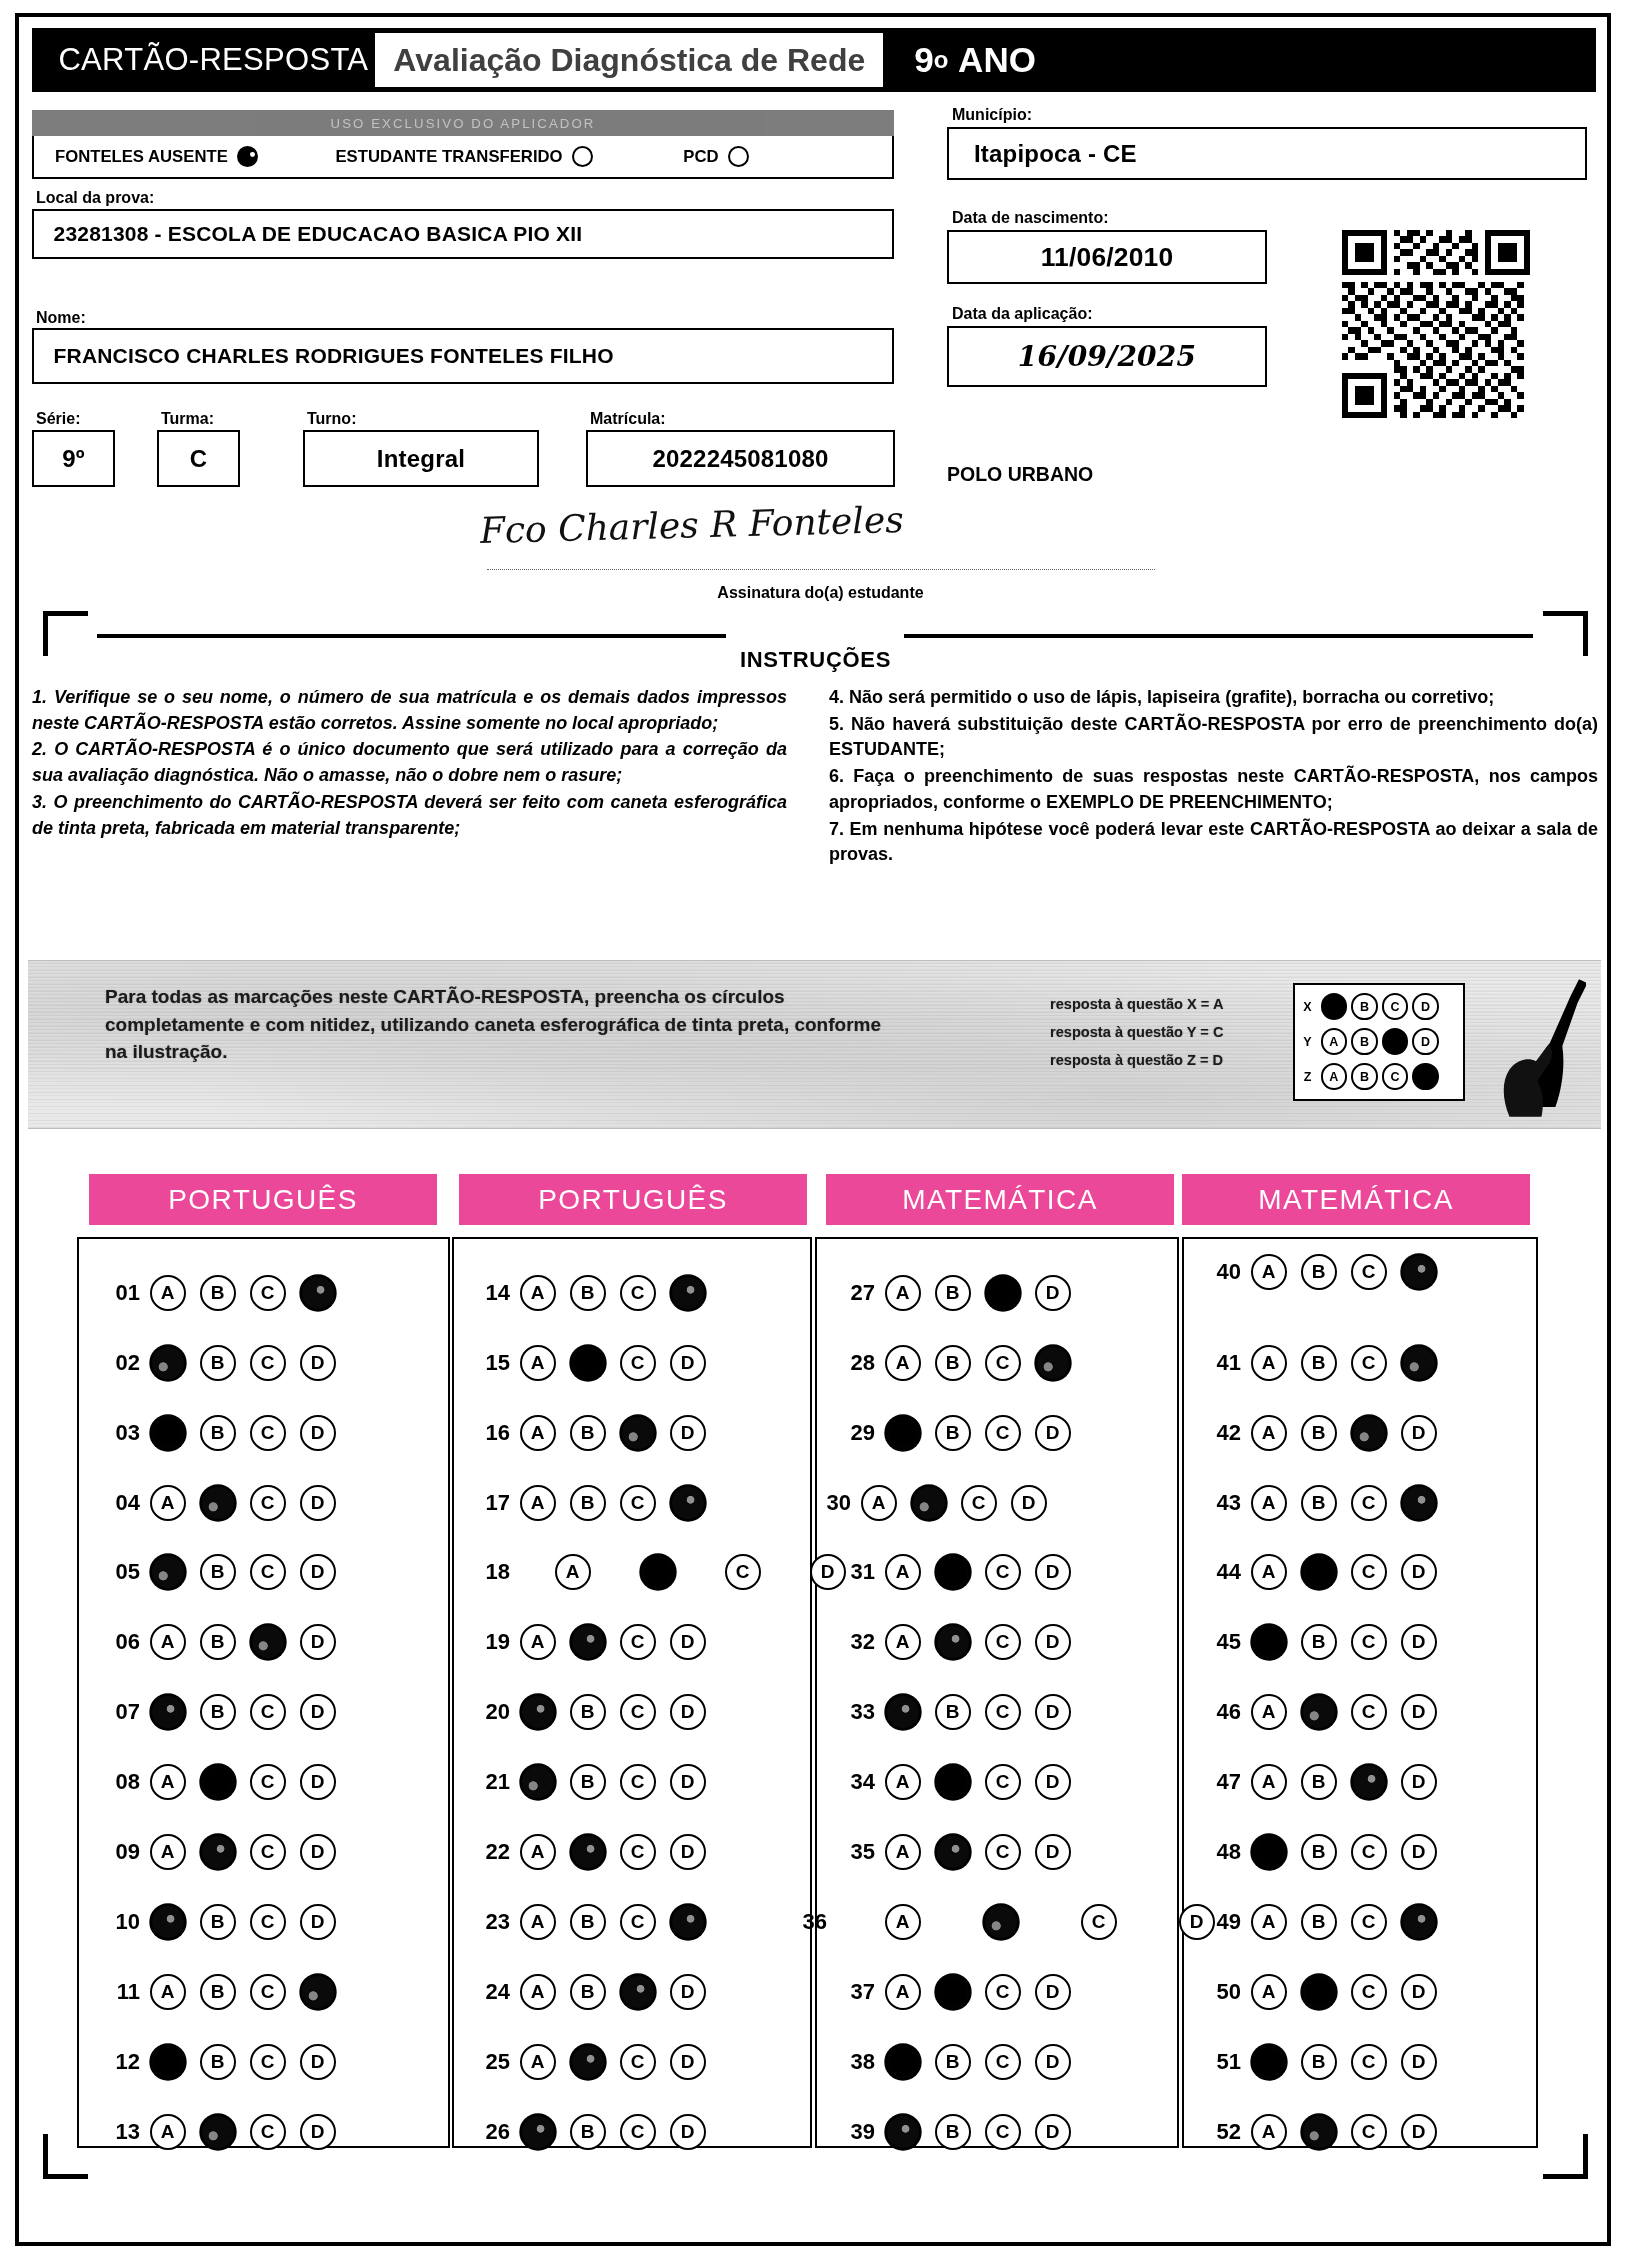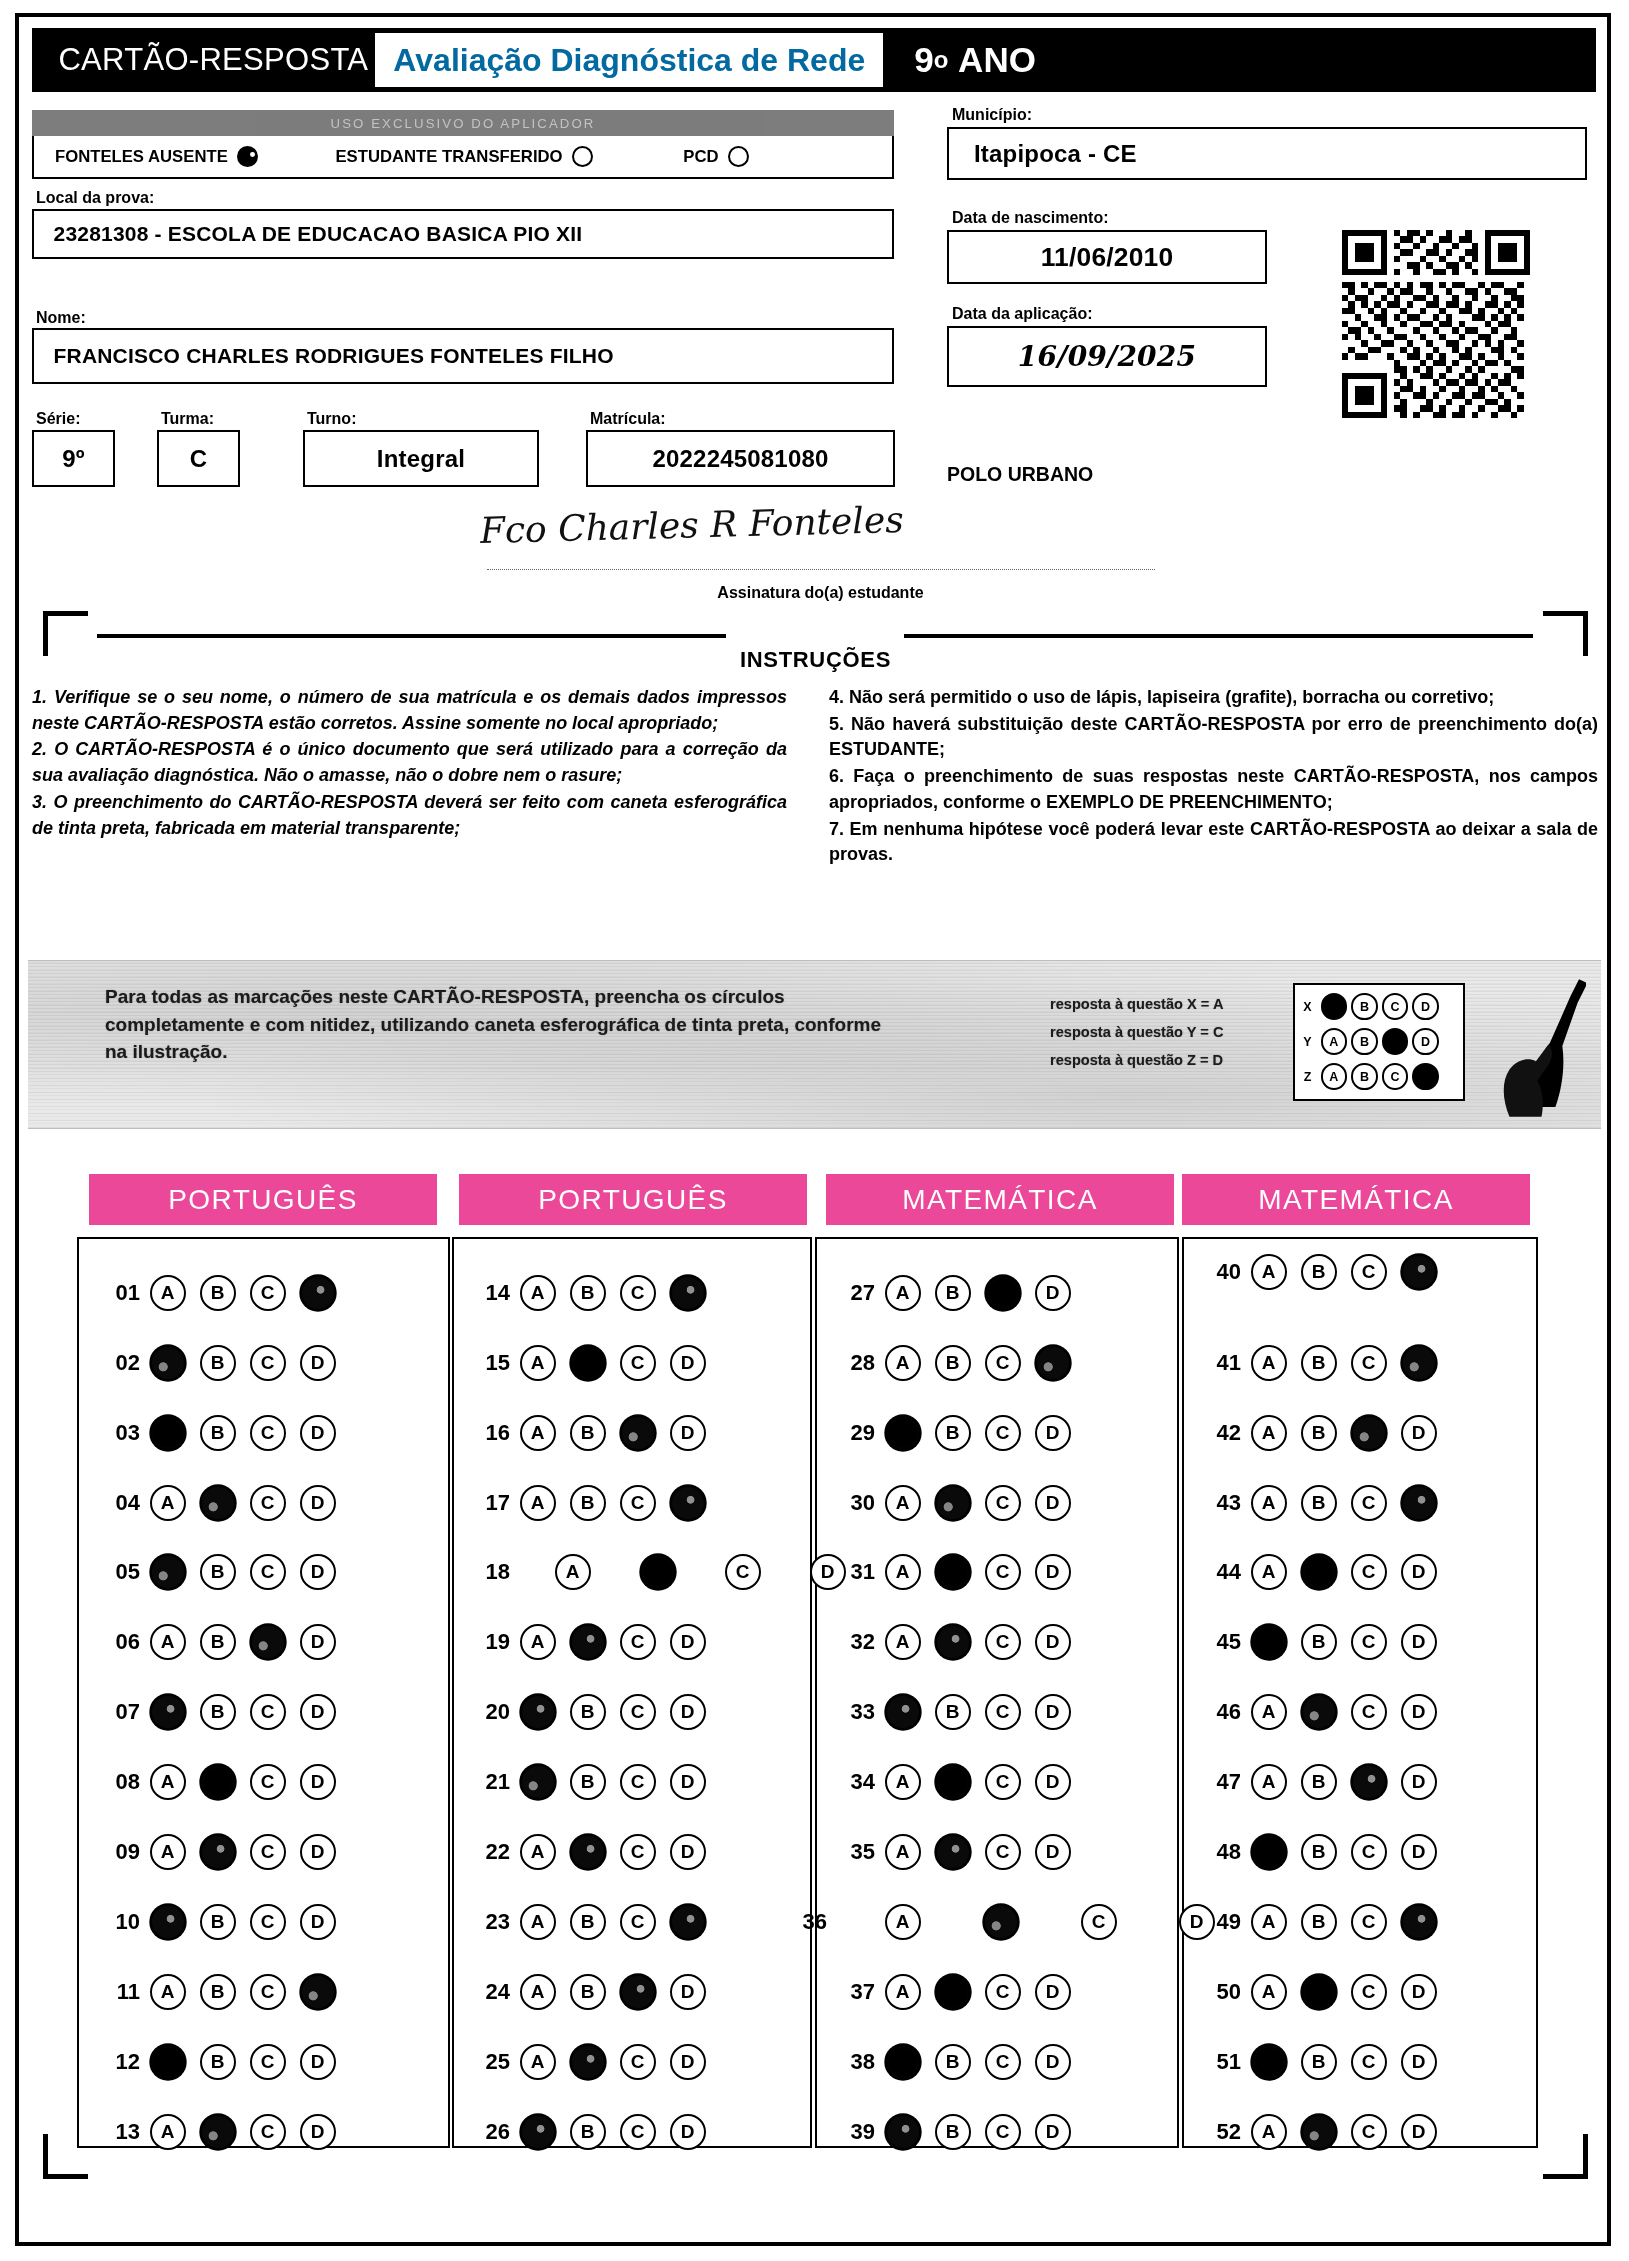--- a/index.html
+++ b/index.html
@@ -35,21 +35,21 @@
     display: flex;
     align-items: stretch;
   }
   .header-left {
     display: flex; align-items: center;
     padding-left: 26.4px;
     font-size: 31px;
     letter-spacing: 0.3px;
   }
   .header-mid {
-    background: #fff; color: #0369a1;
+    background: #fff; color: #404040;
     margin: 4.9px 7px;
     padding: 16px 18px;
     display: flex; align-items: center;
     font-size: 32px;
     font-weight: bold;
   }
   .header-right {
     display: flex; align-items: center;
     padding-left: 24px;
     font-size: 35px;
@@ -878,21 +878,21 @@
         <span class="bub">C</span>
         <span class="bub m q">D</span>
       </div>
       <div class="q-row" style="left: 832px; top: 1413px;">
         <span class="q-num">29</span>
         <span class="bub m r">A</span>
         <span class="bub">B</span>
         <span class="bub">C</span>
         <span class="bub">D</span>
       </div>
-      <div class="q-row" style="left: 832px; top: 1483px;">
+      <div class="q-row" style="left: 808px; top: 1483px;">
         <span class="q-num">30</span>
         <span class="bub">A</span>
         <span class="bub m q">B</span>
         <span class="bub">C</span>
         <span class="bub">D</span>
       </div>
       <div class="q-row" style="left: 832px; top: 1552px;">
         <span class="q-num">31</span>
         <span class="bub">A</span>
         <span class="bub m r">B</span>

